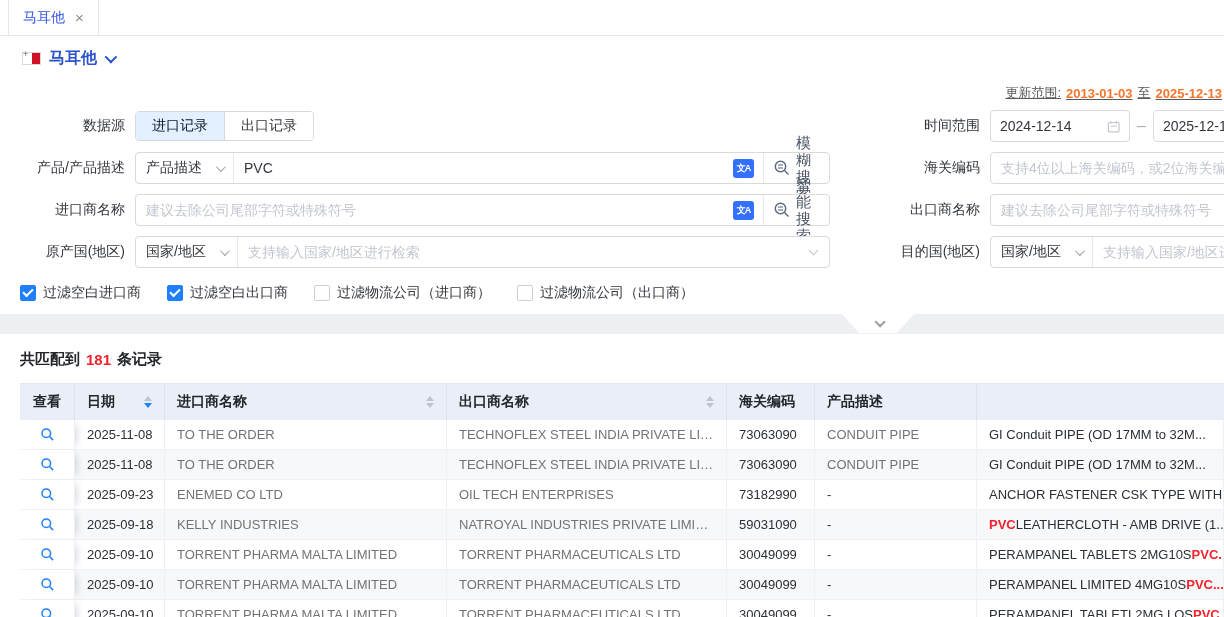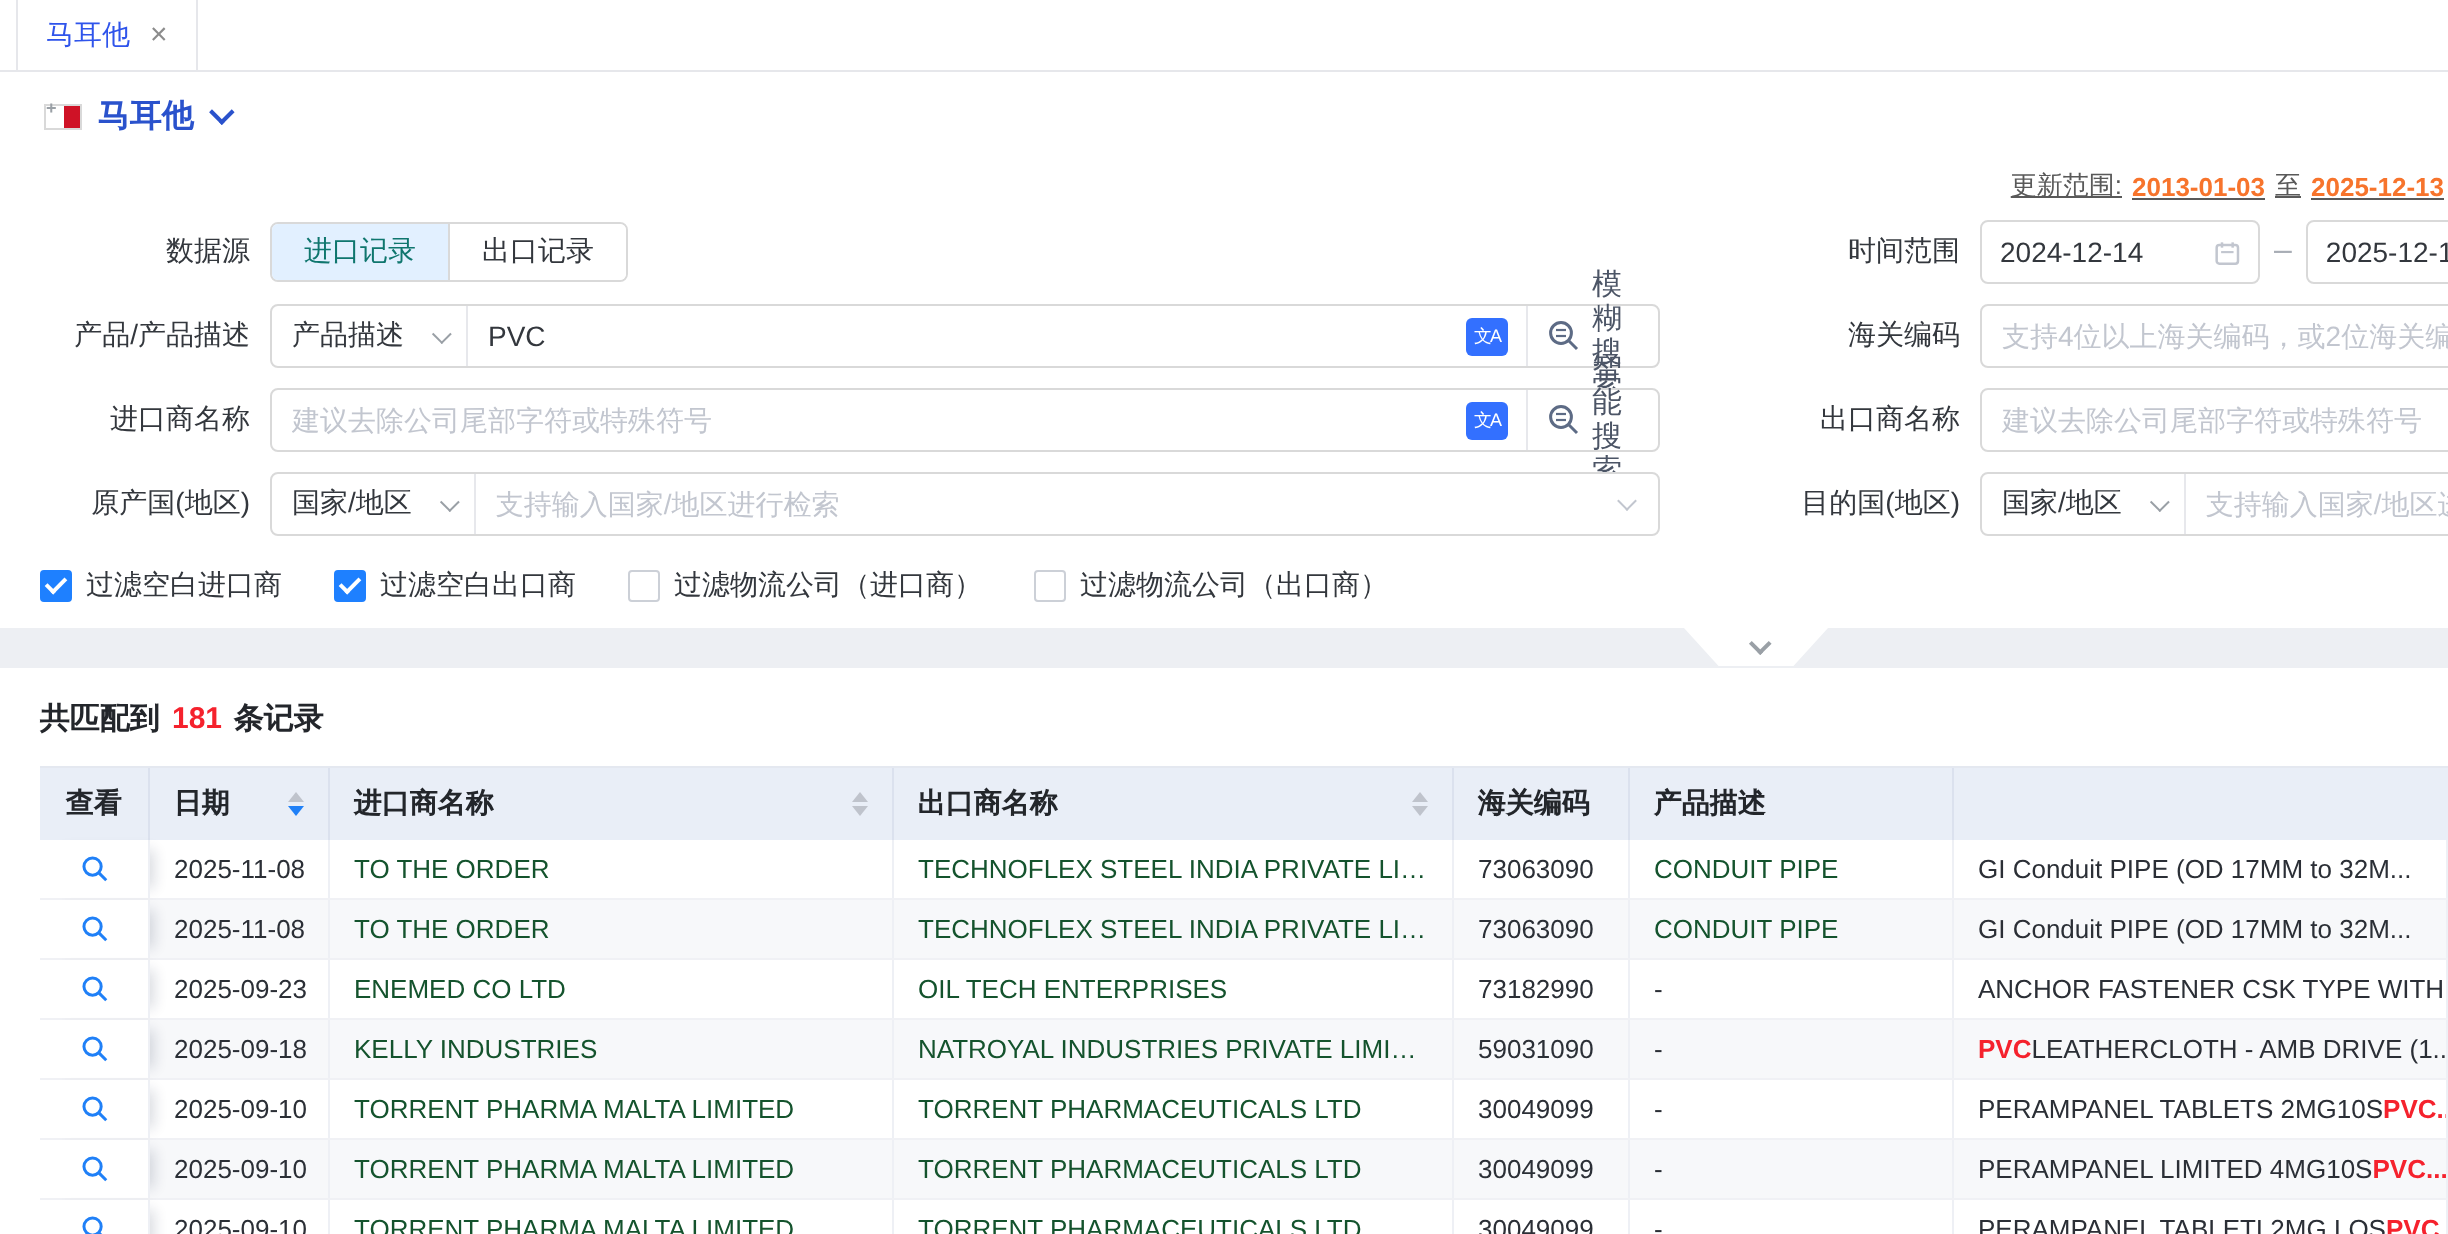--- a/index.html
+++ b/index.html
@@ -33,34 +33,34 @@
   .frow { display:flex; align-items:center; margin-bottom:10px; }
   .lbl-l { width:135px; flex:none; text-align:right; padding-right:10px; font-size:14px; color:#33373d; }
   .ctl-l { width:695px; flex:none; display:flex; align-items:center; }
   .lbl-r { width:160px; flex:none; text-align:right; padding-right:10px; font-size:14px; color:#33373d; }
   .ctl-r { flex:none; width:290px; display:flex; align-items:center; }
 
   
   .ds-tabs { display:flex; border:1px solid #d9d9d9; border-radius:4px; overflow:hidden; }
   .ds-tab { padding:5px 16px; font-size:14px; color:#33373d; background:#fff; cursor:pointer; }
   .ds-tab + .ds-tab { border-left:1px solid #d9d9d9; }
-  .ds-tab.active { background:#e2f0ff; color:#0f766e; }
+  .ds-tab.active { background:#e2f0ff; color:#0f172a; }
 
   
   .group { display:flex; align-items:center; height:32px; border:1px solid #d9d9d9; border-radius:4px;
            background:#fff; width:100%; }
   .gsel { display:flex; align-items:center; gap:14px; padding:0 10px; font-size:14px; color:#33373d;
           border-right:1px solid #e7e8ec; height:100%; flex:none; cursor:pointer; }
   .gsel .sm-chev { width:7px; height:7px; border-right:1.5px solid #9aa0a6; border-bottom:1.5px solid #9aa0a6;
                    transform:rotate(45deg) translateY(-2px); }
   .ginput { flex:1; min-width:0; border:none; outline:none; padding:0 10px; font-size:14px; color:#33373d;
             background:transparent; font-family:inherit; }
   .ginput::placeholder { color:#c2c6cf; }
   .trans-icon { flex:none; width:21px; height:19px; background:#3370ff; border-radius:3px; color:#fff;
-                font-size:9px; font-weight:normal; display:flex; align-items:center; justify-content:center;
+                font-size:9px; font-weight:bold; display:flex; align-items:center; justify-content:center;
                 margin-right:9px; cursor:pointer; letter-spacing:-1px; }
   .fuzzy { flex:none; display:flex; align-items:center; gap:5px; padding:0 9px; height:100%;
            border-left:1px solid #e7e8ec; cursor:pointer; }
   .fuzzy .ftxt { width:24px; font-size:15px; line-height:1.15; color:#4c5566; word-break:break-all; }
   .tail-chev { flex:none; width:7px; height:7px; border-right:1.5px solid #c2c6cf; border-bottom:1.5px solid #c2c6cf;
                transform:rotate(45deg); margin:-3px 12px 0 6px; }
 
   
   .date-box { display:flex; align-items:center; height:32px; width:140px; border:1px solid #d9d9d9;
               border-radius:4px; padding:0 9px; background:#fff; flex:none; }
@@ -106,21 +106,21 @@
   .ai-badge { background:#dff0ff; color:#2080f7; font-size:11px; font-weight:bold; border-radius:2px;
               padding:1px 3px; margin-left:6px; }
   .info-i { margin-left:6px; color:#c2c6cf; font-weight:normal; font-size:14px; }
 
   .trow { height:30px; background:#fff; border-bottom:1px solid #f0f1f5; }
   .trow:nth-child(even) { background:#f7f8fa; }
   .td { display:flex; align-items:center; padding:0 12px; border-right:1px solid #eef0f5;
         white-space:nowrap; overflow:hidden; color:#2b2f36; }
   .c-view { justify-content:center; background:#fff; box-shadow:7px 0 7px -5px rgba(20,30,60,.16);
             position:relative; z-index:1; cursor:pointer; }
-  .lnk { color:#14532d; text-decoration:none; cursor:pointer; overflow:hidden; text-overflow:ellipsis; }
+  .lnk { color:#737373; text-decoration:none; cursor:pointer; overflow:hidden; text-overflow:ellipsis; }
   .hl { color:#f5222d; font-weight:bold; }
   .dashcell { color:#2b2f36; }
 
   .mag-svg { display:block; }
 </style>
 </head>
 <body>
 
 <div class="page">
 

